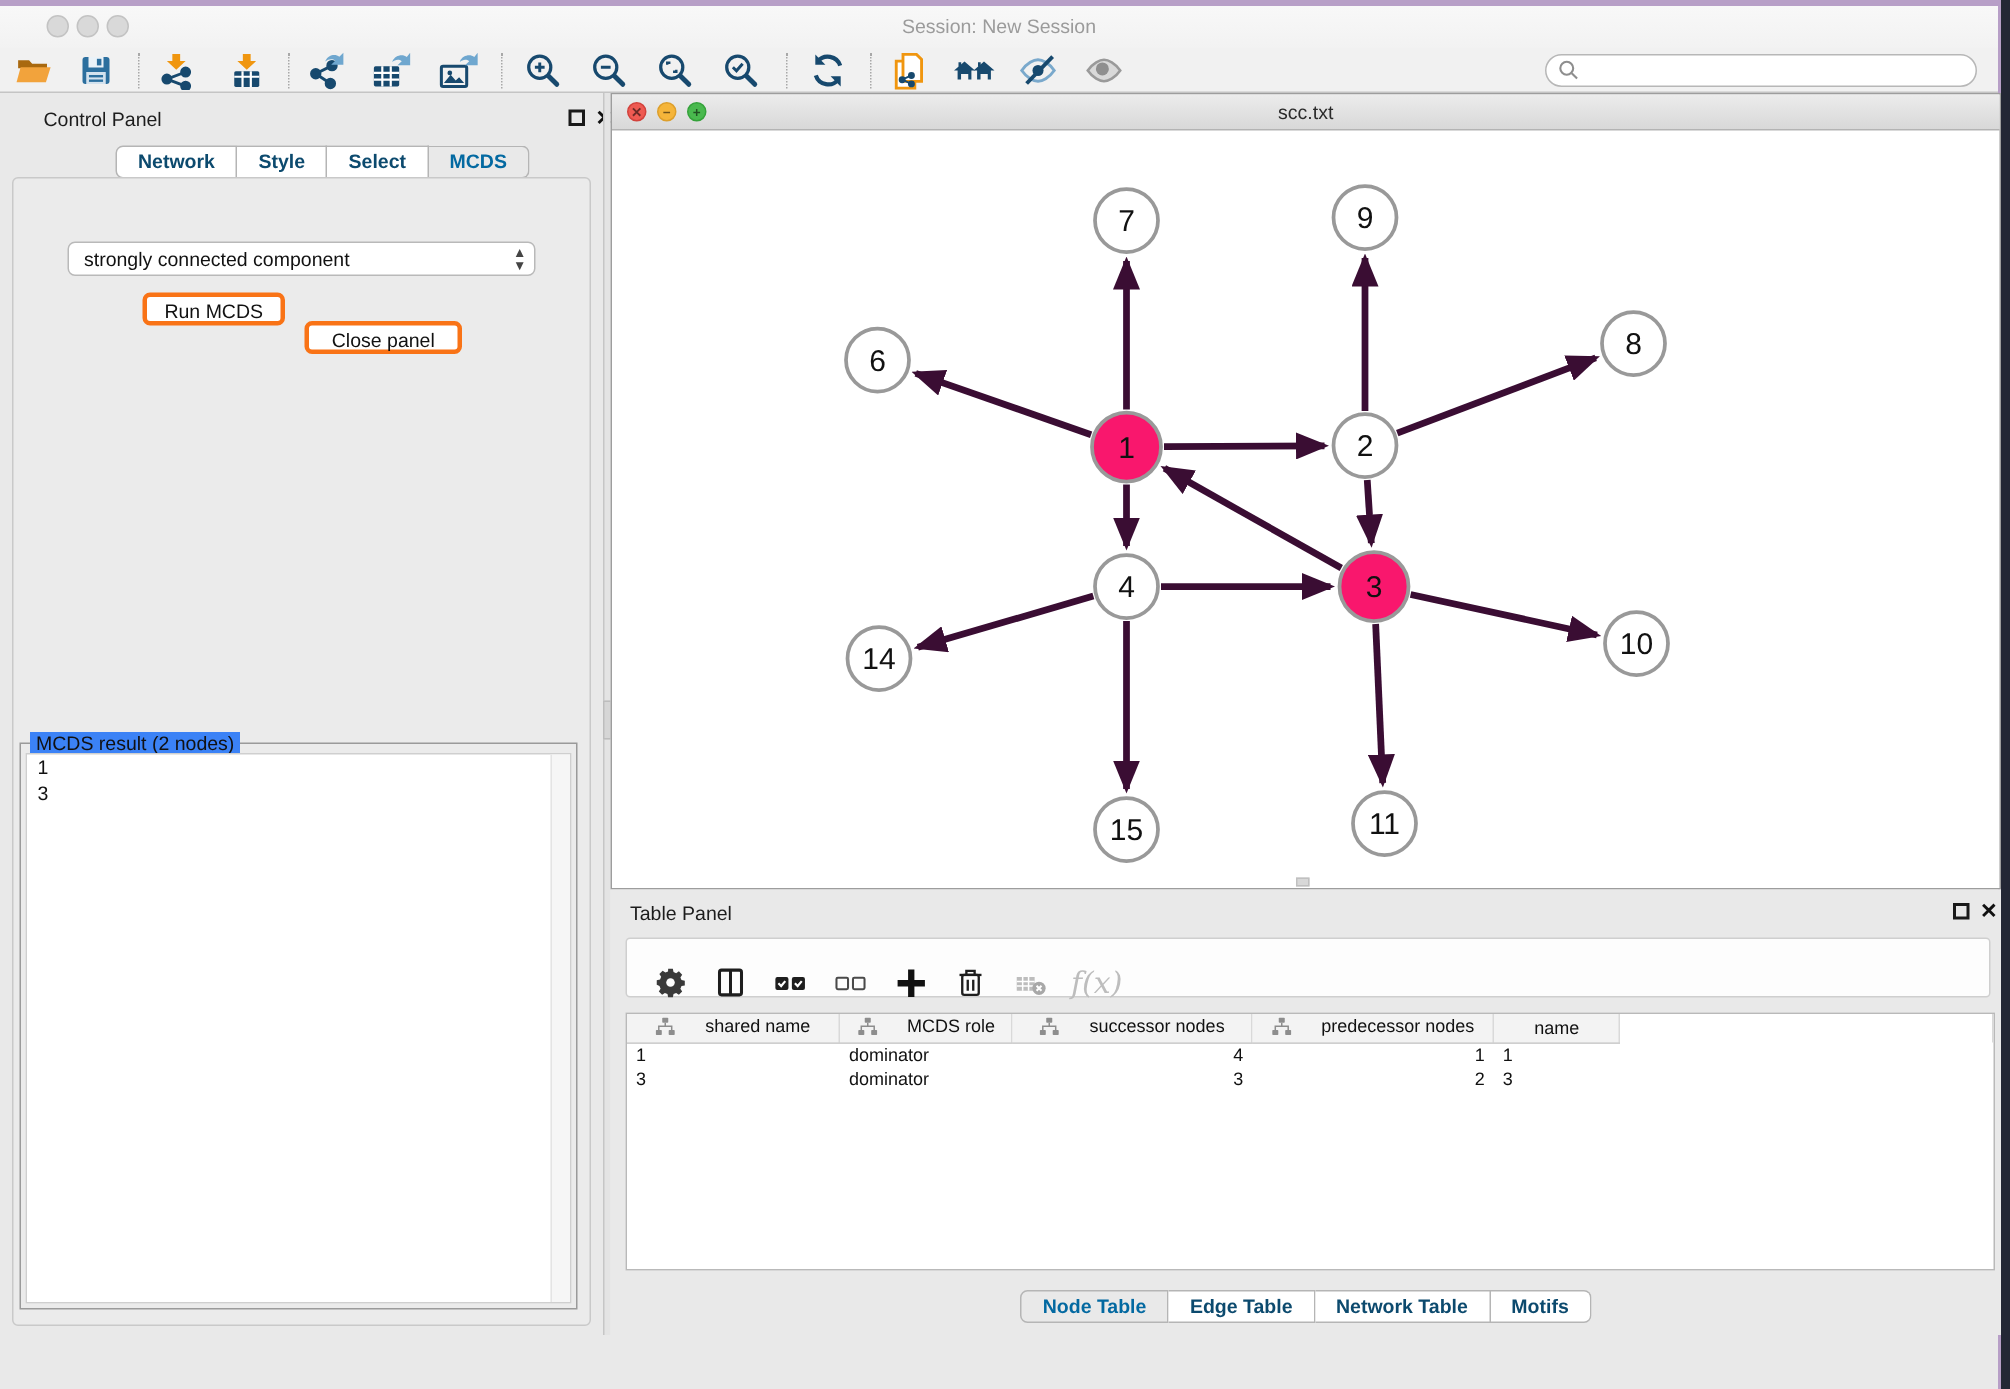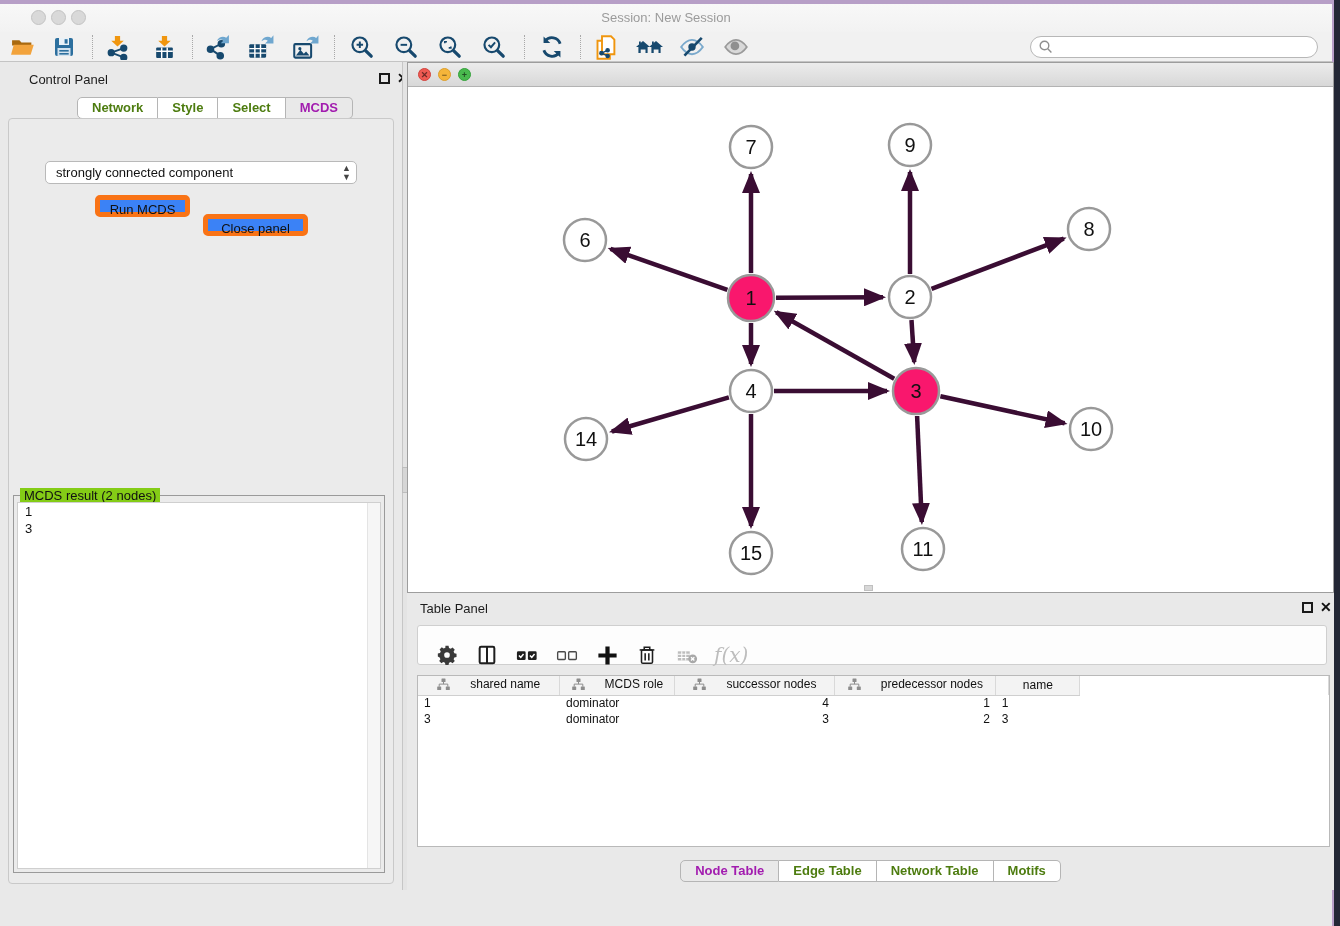--- a/index.html
+++ b/index.html
@@ -19,31 +19,31 @@
   .searchbox { position:absolute; right:14px; top:4px; width:288px; height:22px; background:#fff; border:1px solid #b7b7b7; border-radius:12px; display:flex; align-items:center; padding-left:7px; }
   .searchbox input { border:none; outline:none; flex:1; font-size:12px; background:transparent; }
 
   
   .control-panel { position:absolute; left:0; top:62px; width:402px; height:828px; background:#e9e9e9; }
   .cp-header { position:absolute; left:0; top:0; width:100%; height:34px;margin-left:19px; }
   .cp-title { position:absolute; left:10px; top:10px; font-size:13px; color:#1c1c1c; }
   .panel-float { position:absolute; width:11px; height:11px; border:2px solid #1a1a1a; top:11px; cursor:pointer; }
   .panel-close { position:absolute; top:8px; font-size:14px; font-weight:bold; color:#111; cursor:pointer; }
   .seg-tabs { position:absolute; display:flex; }
-  .seg { height:22px; line-height:20px; padding:0 14px; background:#fff; border:1px solid #b5b5b5; border-left:none; font-size:13px; font-weight:bold; color:#4d7c0f; cursor:pointer; white-space:nowrap; }
+  .seg { height:22px; line-height:20px; padding:0 14px; background:#fff; border:1px solid #b5b5b5; border-left:none; font-size:13px; font-weight:bold; color:#0c4a6e; cursor:pointer; white-space:nowrap; }
   .seg:first-child { border-left:1px solid #b5b5b5; border-radius:5px 0 0 5px; }
   .seg:last-child { border-radius:0 5px 5px 0; }
-  .seg.active { background:#e9e9e9; color:#a21caf; }
+  .seg.active { background:#e9e9e9; color:#0369a1; }
   .cp-content { position:absolute; left:8px; top:56px; width:386px; height:766px; background:#ebebeb; border:1px solid #c9c9c9; border-radius:4px; }
   .opt-label { position:absolute; left:0; width:100%; top:20px; text-align:center; font-size:13px; color:#1a1a1a; }
   .criterion { position:absolute; left:36px; top:42px; width:312px; height:23px; background:#fff; border:1px solid #b9b9b9; border-radius:5px; font-size:13px; color:#111; line-height:21px; padding-left:10px; cursor:pointer; }
   .criterion .stepper { position:absolute; right:5px; top:2px; font-size:9px; line-height:9px; color:#444; text-align:center; }
-  .cp-btn { position:absolute; top:76px; height:22px; background:#3b82f6; border:5px solid #f97316; border-radius:5px; font-size:13px; color:#111; text-align:center; line-height:20px; cursor:pointer; }
+  .cp-btn { position:absolute; top:76px; height:22px; background:#ffffff; border:3px solid #f97316; border-radius:5px; font-size:13px; color:#111; text-align:center; line-height:20px; cursor:pointer; }
   .result-group { position:absolute; left:4px; top:376px; width:372px; height:378px; border:1px solid #9a9a9a; }
-  .result-legend { position:absolute; left:6px; top:-8px; background:#84cc16; padding:0 4px; font-size:13px; color:#111; }
+  .result-legend { position:absolute; left:6px; top:-8px; background:#3b82f6; padding:0 4px; font-size:13px; color:#111; }
   .result-area { position:absolute; left:3px; top:6px; right:3px; bottom:3px; background:#fff; border:1px solid #cfcfcf; font-size:13px; color:#111; }
   .result-area .line { padding:1px 0 0 7px; height:17px; }
   .result-scroll { position:absolute; right:0; top:0; width:13px; height:100%; background:#f6f6f6; border-left:1px solid #e4e4e4; }
 
   .v-splitter { position:absolute; left:402px; top:62px; width:5px; height:828px; background:#e4e4e4; border-left:1px solid #c6c6c6; }
   .v-grip { position:absolute; left:-1px; top:405px; width:6px; height:26px; background:#d6d6d6; border:1px solid #bdbdbd; }
 
   
   .net-window { position:absolute; left:407px; top:62px; width:927px; height:531px; background:#fff; border:1px solid #9d9d9d; }
   .net-titlebar { position:absolute; left:0; top:0; width:100%; height:24px; background:linear-gradient(#ececec,#d8d8d8); border-bottom:1px solid #b3b3b3; }
@@ -272,20 +272,21 @@
 
   <div class="v-splitter">
       <div class="v-grip"></div>
     </div>
 
   <div class="net-window">
     <div class="net-titlebar">
       <div class="traffic" style="left:10px; background:#ee5a52; border:1px solid #d2423c;">✕</div>
       <div class="traffic" style="left:30px; background:#f5b53a; border:1px solid #dd9f2b;">−</div>
       <div class="traffic" style="left:50px; background:#49b94e; border:1px solid #34a23a;">+</div>
+      <div class="net-title">scc.txt</div>
     </div>
     <div class="graph-wrap">
       <svg id="graph-svg" width="925" height="505" viewBox="0 0 925 505">
           <defs>
             <marker id="arrow" viewBox="0 0 22 18" markerWidth="22" markerHeight="18" refX="19" refY="9" orient="auto" markerUnits="userSpaceOnUse">
               <path d="M0,0 L22,9 L0,18 z" fill="#3a0d33"></path>
             </marker>
           </defs>
           <line x1="343.0" y1="186.0" x2="343.0" y2="87.0" stroke="#3a0d33" stroke-width="4.5" marker-end="url(#arrow)"></line>
           <line x1="319.4" y1="202.8" x2="202.5" y2="161.9" stroke="#3a0d33" stroke-width="4.5" marker-end="url(#arrow)"></line>

